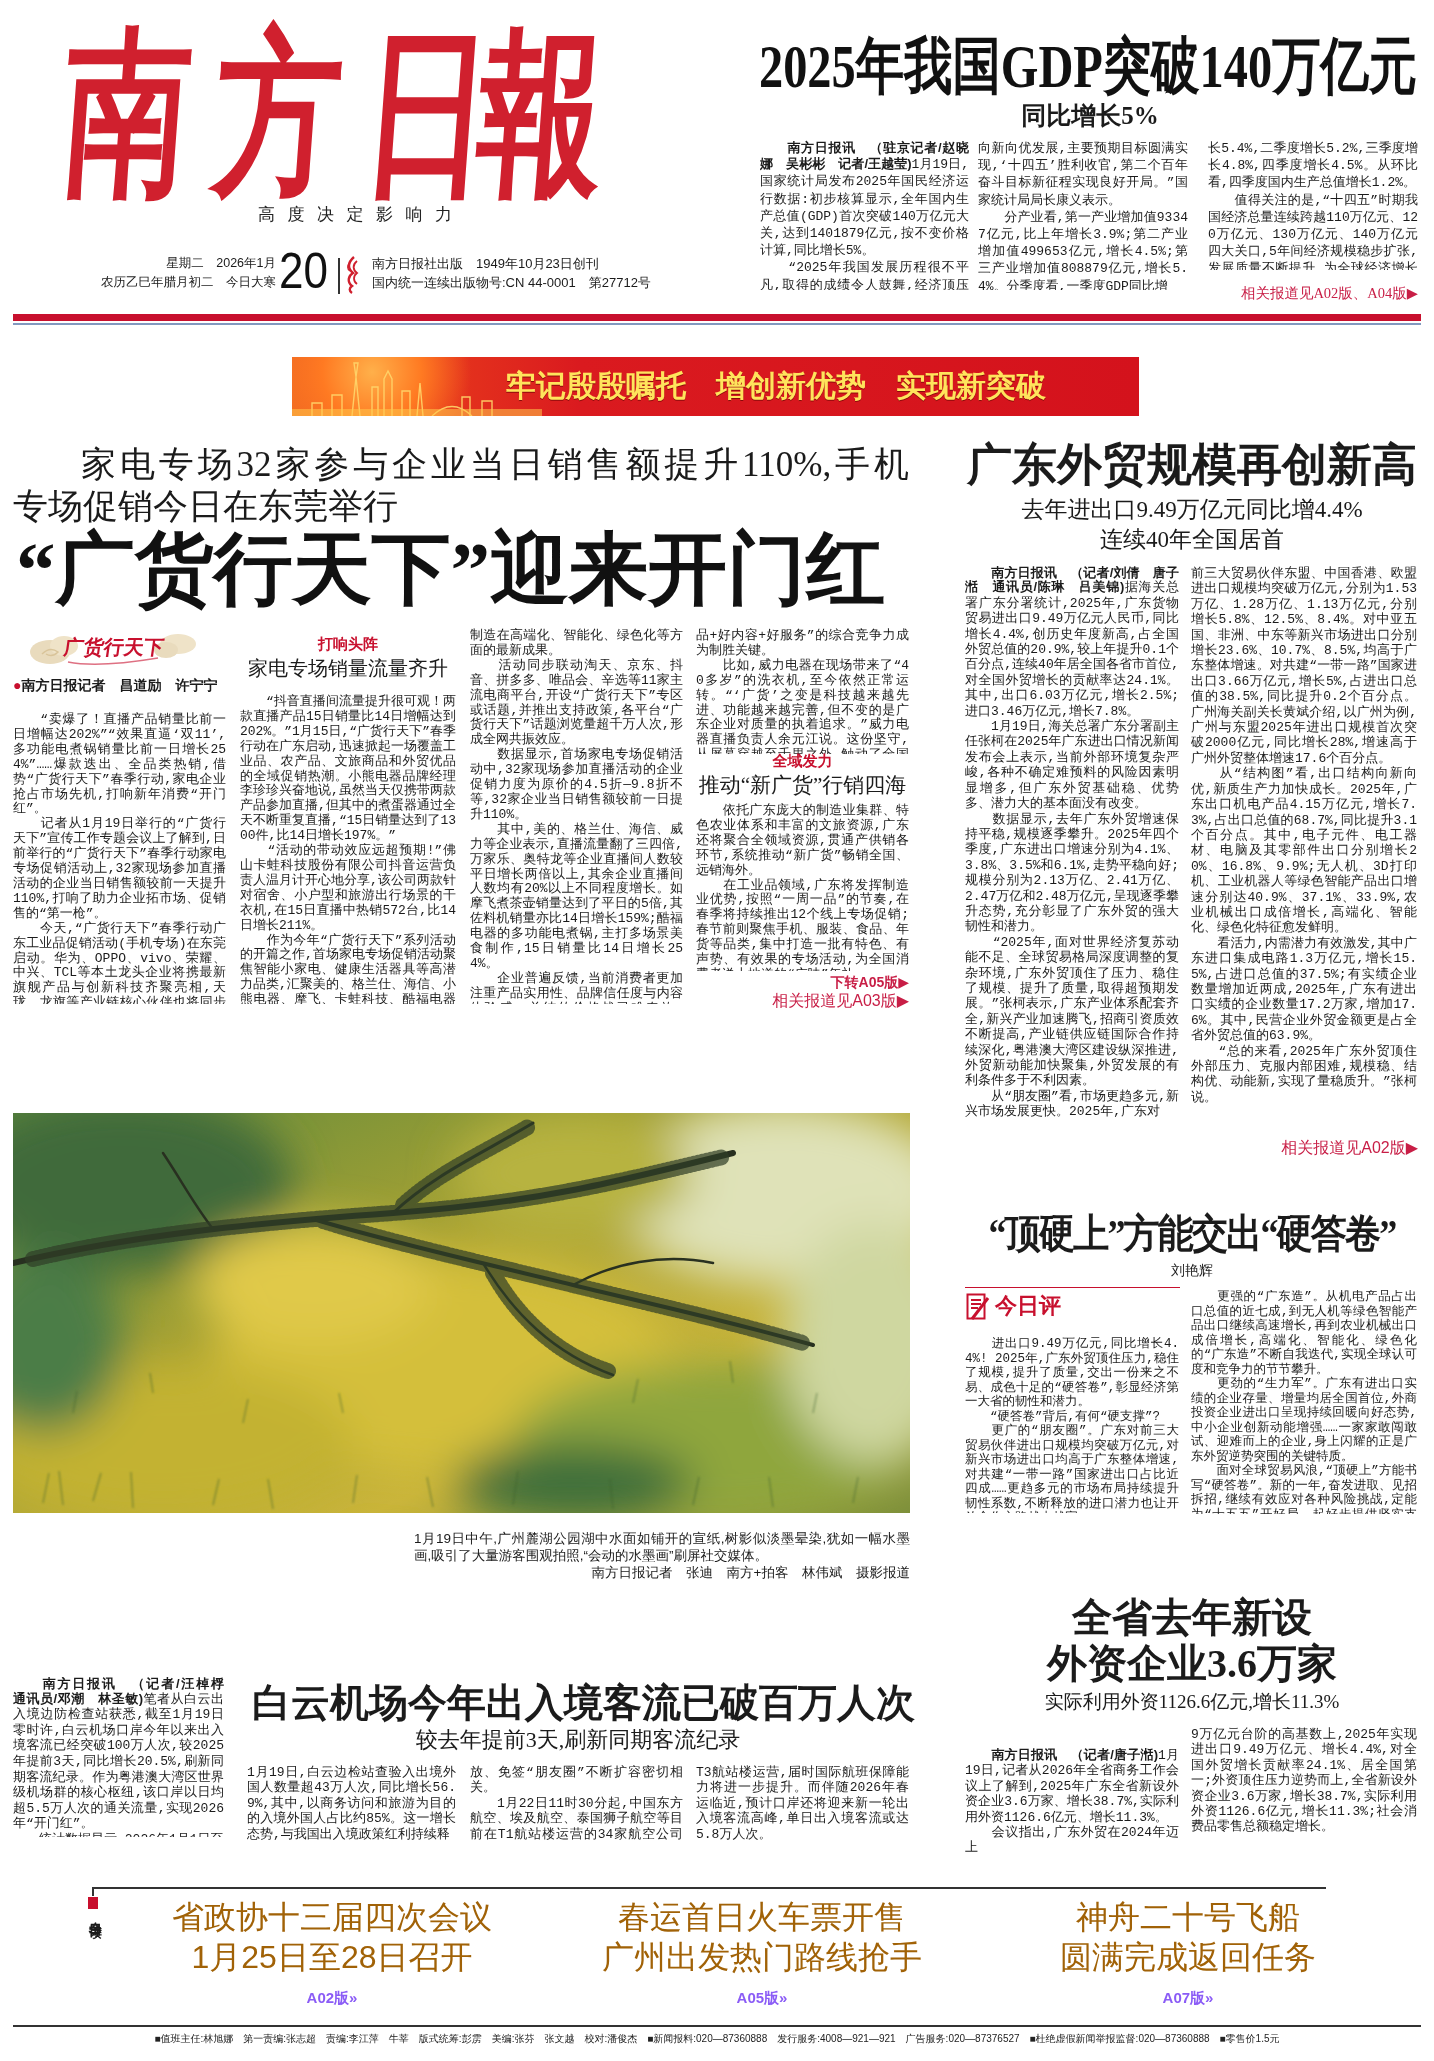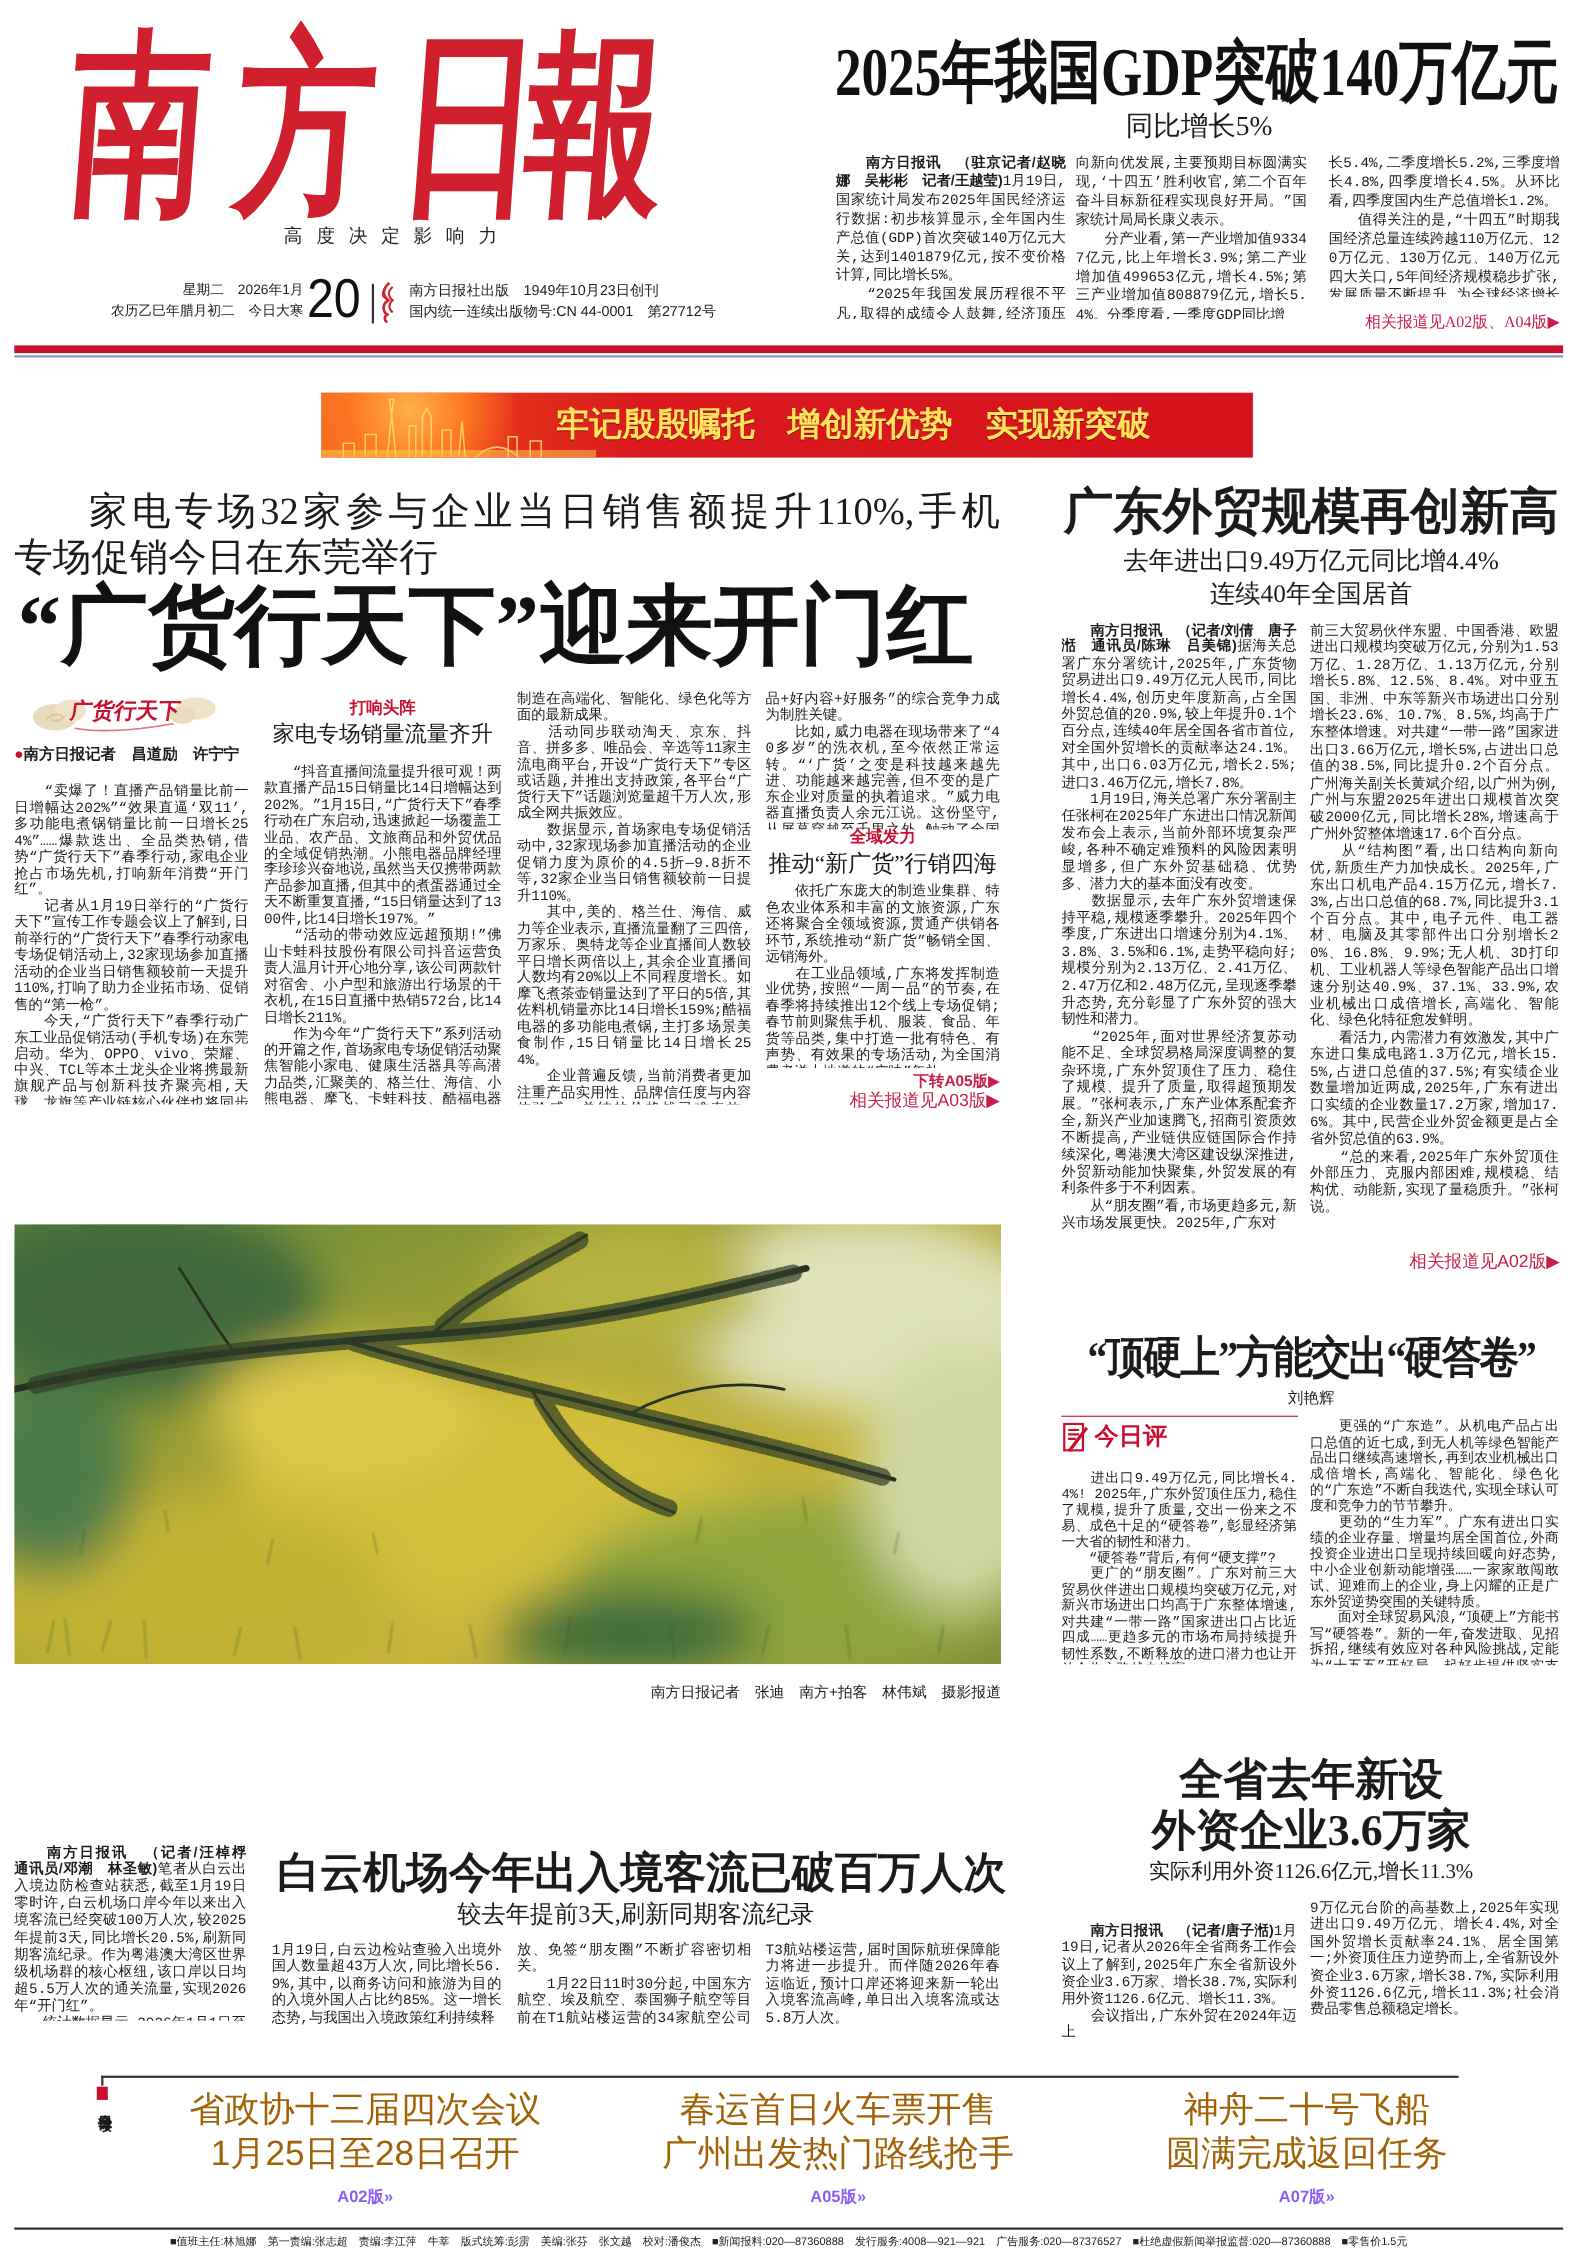--- a/index.html
+++ b/index.html
@@ -20,21 +20,21 @@
   .slogan { left:258px; top:203px; font-size:17px; letter-spacing:12.5px; color:#222; font-family:"Liberation Sans","DejaVu Sans",sans-serif; white-space:nowrap; }
   .date-left { left:60px; width:216px; top:254px; font-size:12.5px; line-height:19px; text-align:right; white-space:nowrap; font-family:"Liberation Sans","DejaVu Sans",sans-serif; }
   .day { left:279px; top:246px; font-size:50px; line-height:50px; font-family:"Liberation Sans","DejaVu Sans",sans-serif; transform:scaleX(0.88); transform-origin:left top; color:#111; }
   .date-div { left:338px; top:258px; width:1.5px; height:36px; background:#333; }
   .pub { left:372px; top:254px; font-size:13px; line-height:19px; white-space:nowrap; font-family:"Liberation Sans","DejaVu Sans",sans-serif; }
   .rule-red { left:13px; top:314px; width:1408px; height:7px; background:#c8102e; }
   .rule-blue { left:13px; top:323px; width:1408px; height:2px; background:#8299bf; }
 
   
   .gdp-head { left:759px; top:33px; font-size:62px; line-height:66px; font-weight:bold; white-space:nowrap; transform:scaleX(0.78); transform-origin:left top; color:#111; }
-  .gdp-sub { left:990px; width:200px; top:101px; font-size:25px; line-height:29px; }
+  .gdp-sub { left:990px; width:200px; top:101px; font-size:25px; line-height:29px;font-weight:bold; }
   .gdp .col { font-size:13px; line-height:16.2px; top:140px; height:150px; }
 
   
   .banner { left:292px; top:357px; width:847px; height:59px; overflow:hidden;
             background:linear-gradient(90deg,#f06a22 0%,#e6381c 16%,#da1a1f 34%,#d4121c 100%); }
   .banner-sun { position:absolute; left:-40px; top:-60px; width:240px; height:150px; border-radius:50%;
                 background:radial-gradient(circle,#ffb04a 0%,#ff7a22 35%,rgba(230,56,28,0) 70%); }
   .banner-text { position:absolute; left:214px; top:11px; font-size:30px; line-height:36px; font-weight:bold; color:#ffe45c;
                  white-space:nowrap; text-shadow:0 1px 0 #8a0a0a; font-family:"Liberation Sans","DejaVu Sans",sans-serif; }
 
@@ -225,20 +225,21 @@
       </g>
       <g fill="none" stroke="#2f3d26" stroke-width="16" stroke-dasharray="1.4 3" opacity="0.7" stroke-linecap="round">
         <path d="M20 146 C120 122 240 110 380 100 S600 70 710 44"></path>
         <path d="M310 108 C380 130 470 150 560 172 S700 204 790 230"></path>
         <path d="M390 92 C425 60 470 40 515 14"></path>
         <path d="M480 160 C505 205 545 242 595 258"></path>
       </g>
     </svg>
   </figure>
   <div class="a photo-cap">
+    <span>1月19日中午,广州麓湖公园湖中水面如铺开的宣纸,树影似淡墨晕染,犹如一幅水墨画,吸引了大量游客围观拍照,“会动的水墨画”刷屏社交媒体。</span>
     <span class="photo-credit">南方日报记者　张迪　南方+拍客　林伟斌　摄影报道</span>
   </div>
 
   <section class="trade">
     <h2 class="a rc-head center" style="margin:0;top:438px;font-size:45px;line-height:54px;font-weight:bold;">广东外贸规模再创新高</h2>
     <div class="a rc-head center" style="top:496px;font-size:23px;line-height:28px;">去年进出口9.49万亿元同比增4.4%</div>
     <div class="a rc-head center" style="top:526px;font-size:23px;line-height:28px;">连续40年全国居首</div>
     <div class="col" style="left:965px;top:566px;width:214px;height:582px;"><span class="lead">　　南方日报讯　（记者/刘倩　唐子湉　通讯员/陈琳　吕美锦)</span><span class="t">据海关总署广东分署统计,2025年,广东货物贸易进出口9.49万亿元人民币,同比增长4.4%,创历史年度新高,占全国外贸总值的20.9%,较上年提升0.1个百分点,连续40年居全国各省市首位,对全国外贸增长的贡献率达24.1%。其中,出口6.03万亿元,增长2.5%;进口3.46万亿元,增长7.8%。
 　　1月19日,海关总署广东分署副主任张柯在2025年广东进出口情况新闻发布会上表示,当前外部环境复杂严峻,各种不确定难预料的风险因素明显增多,但广东外贸基础稳、优势多、潜力大的基本面没有改变。
 　　数据显示,去年广东外贸增速保持平稳,规模逐季攀升。2025年四个季度,广东进出口增速分别为4.1%、3.8%、3.5%和6.1%,走势平稳向好;规模分别为2.13万亿、2.41万亿、2.47万亿和2.48万亿元,呈现逐季攀升态势,充分彰显了广东外贸的强大韧性和潜力。

